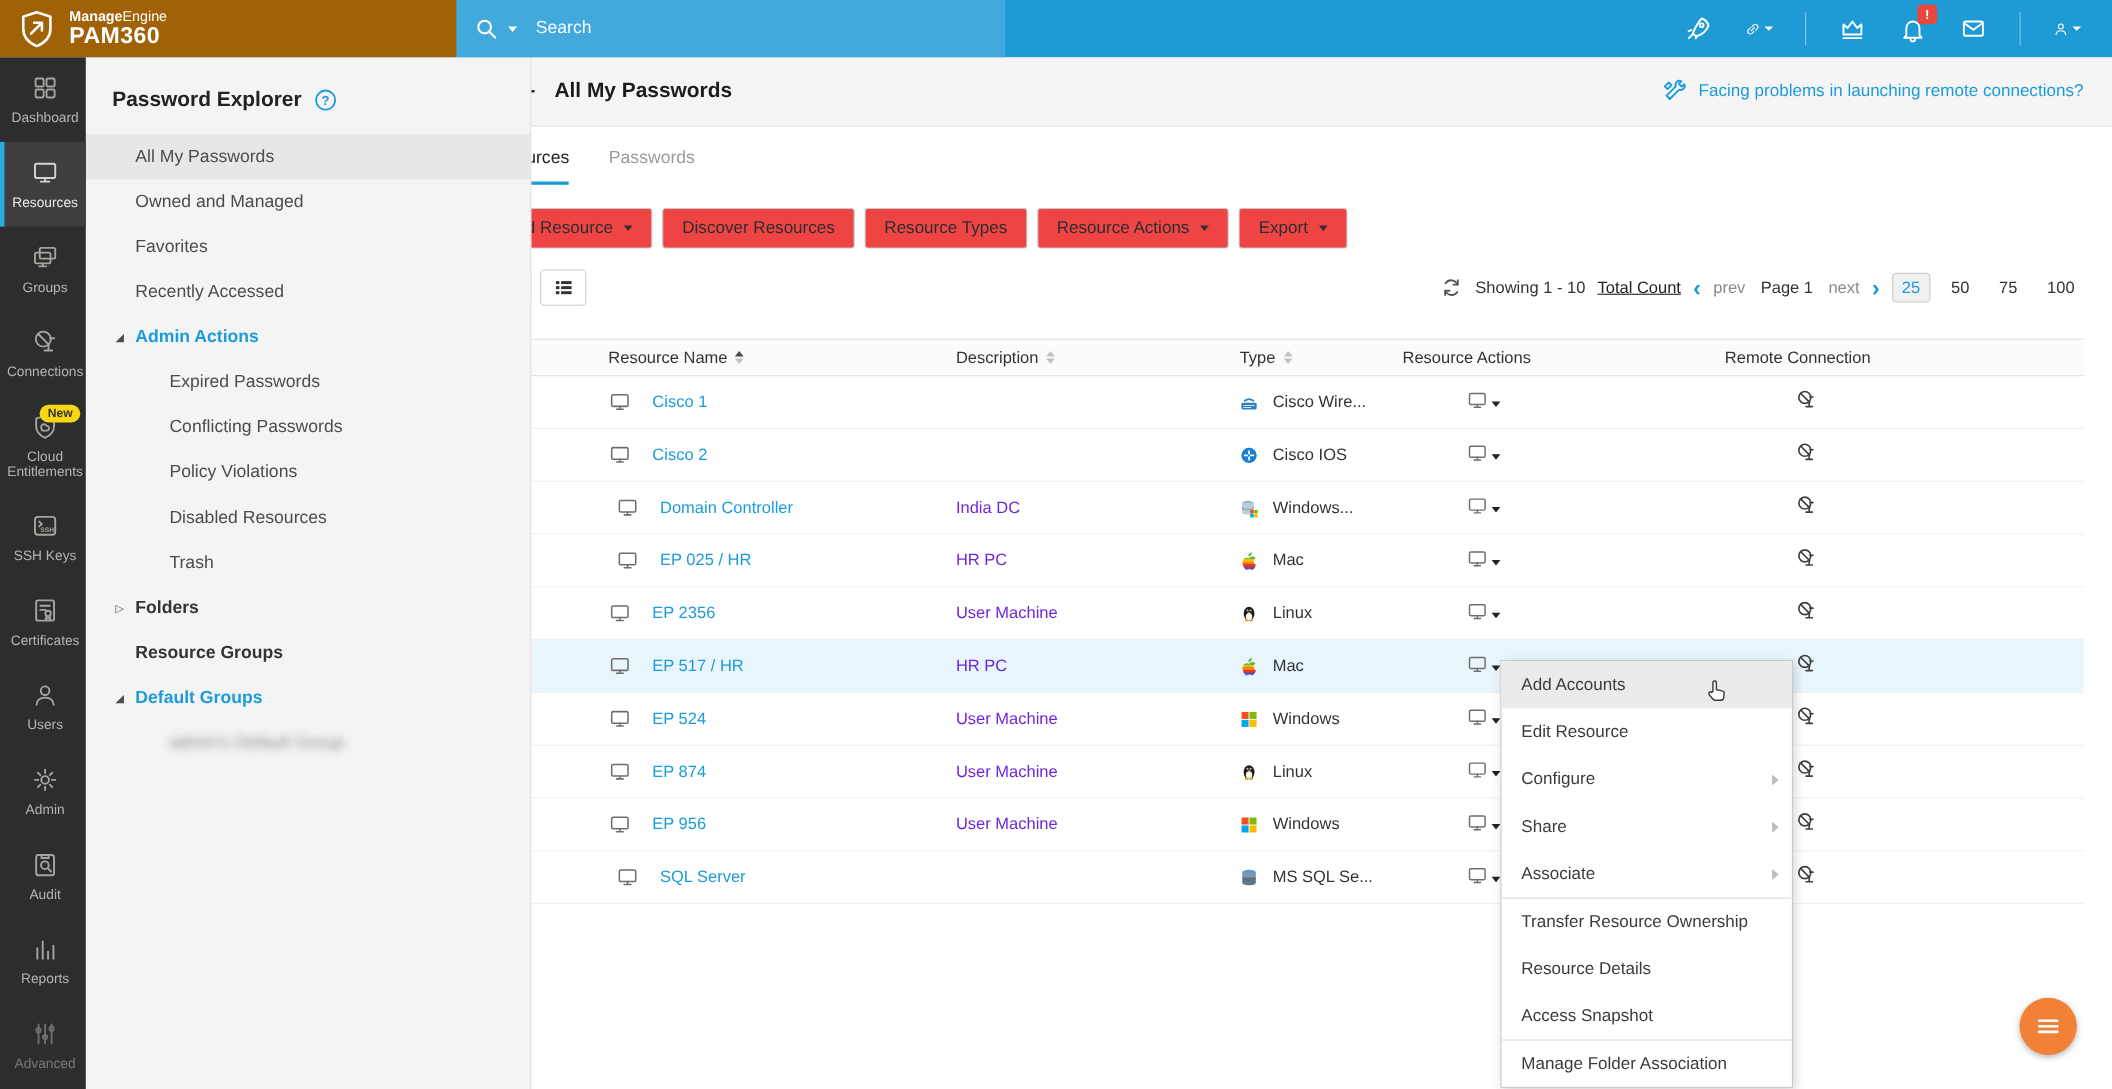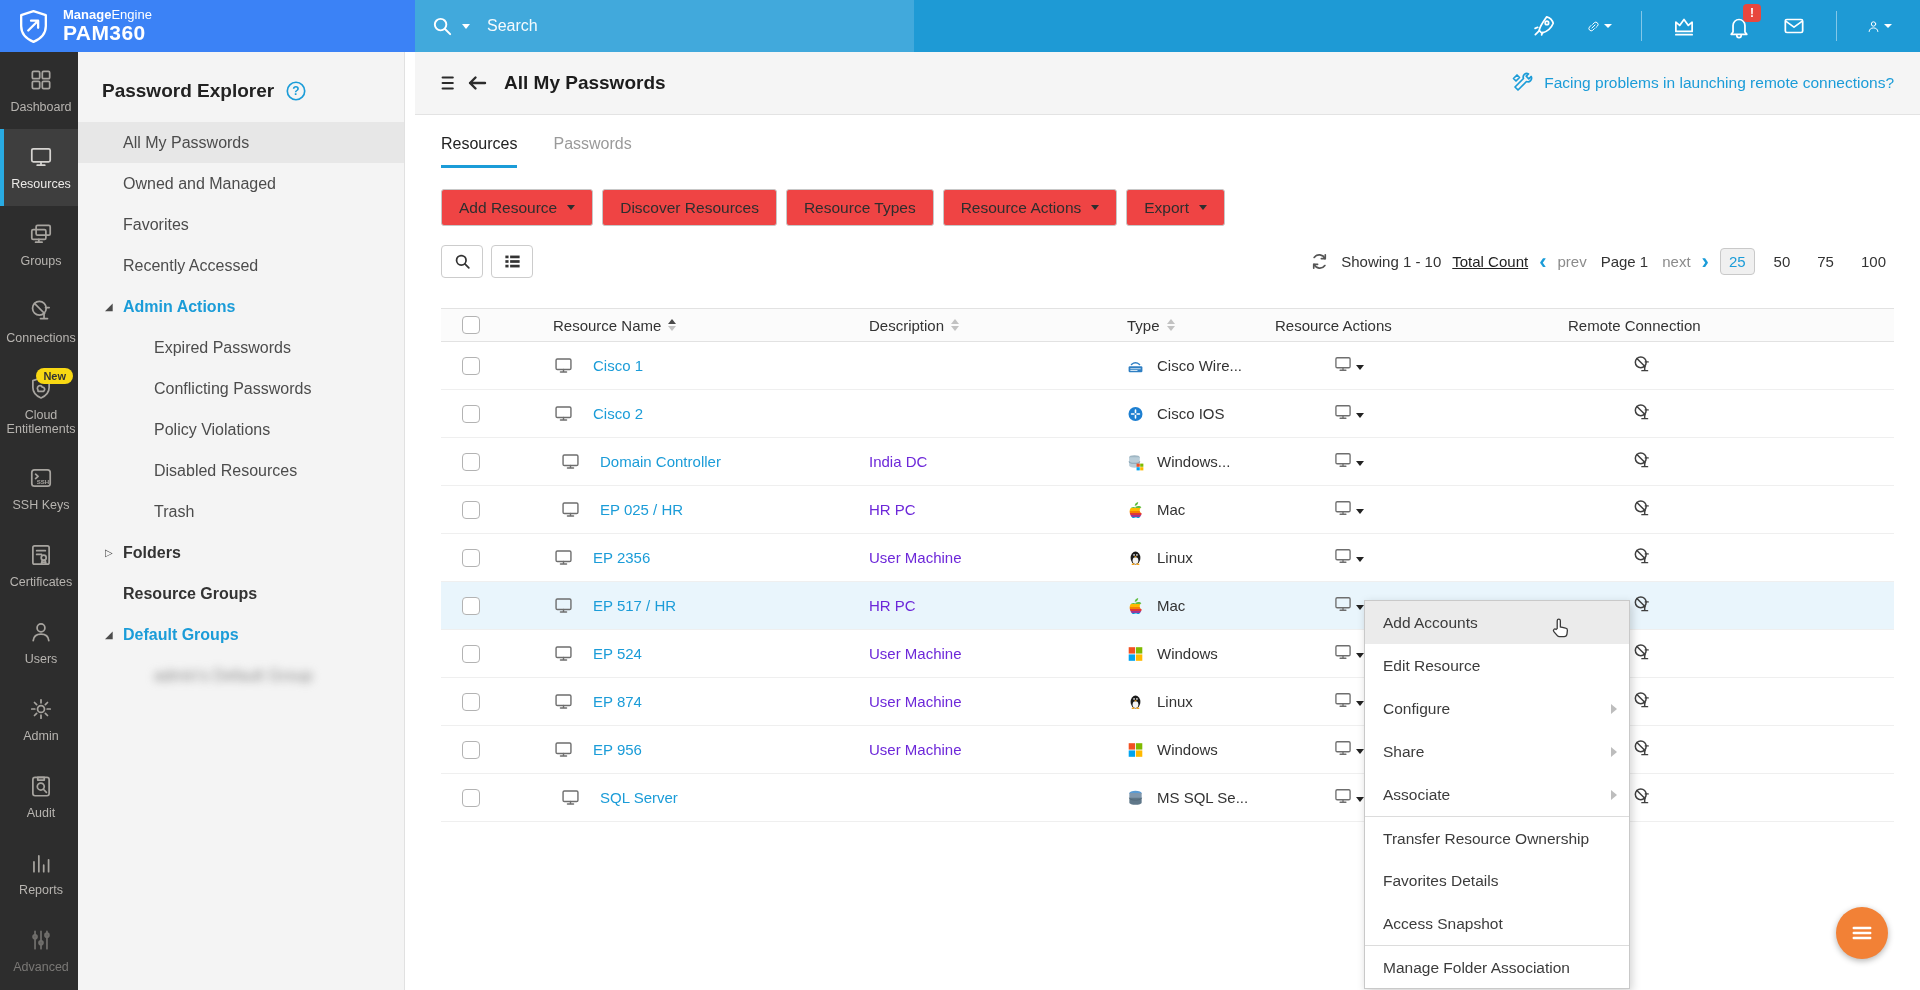--- a/index.html
+++ b/index.html
@@ -4,21 +4,21 @@
 <title>PAM360</title>
 <style>
   * { margin:0; padding:0; box-sizing:border-box; }
   html,body { width:1920px; height:990px; overflow:hidden; }
   body { font-family:"Liberation Sans", sans-serif; background:#fff; position:relative; }
   .icon { display:inline-flex; align-items:center; justify-content:center; }
   .icon svg { width:100%; height:100%; }
 
   
   .topbar { position:absolute; top:0; left:0; right:0; height:52px; background:#1e9ad5; display:flex; align-items:stretch; z-index:30; }
-  .brand { width:415px; background:#3b82f6; display:flex; align-items:center; padding-left:15px; gap:11px; cursor:pointer; }
+  .brand { width:415px; background:#a16207; display:flex; align-items:center; padding-left:15px; gap:11px; cursor:pointer; }
   .brand-l1 { font-size:13px; color:#fff; line-height:14px; }
   .brand-l1 .b { font-weight:bold; }
   .brand-l2 { font-size:21px; color:#fff; font-weight:bold; letter-spacing:.4px; line-height:22px; }
   .searchbar { width:499px; background:#41a9dc; display:flex; align-items:center; padding-left:16px; gap:5px; cursor:text; }
   .search-text { color:#fff; font-size:16px; margin-left:12px; opacity:.95; }
   .caret { display:inline-block; width:0; height:0; border-left:4px solid transparent; border-right:4px solid transparent; border-top:5px solid #fff; margin-left:3px; }
   .top-icons { margin-left:auto; display:flex; align-items:center; gap:29px; padding-right:28px; }
   .top-ic { position:relative; color:#fff; width:26px; height:26px; display:flex; align-items:center; cursor:pointer; }
   .vdiv { width:1px; height:30px; background:rgba(255,255,255,.45); }
   .bell-badge { position:absolute; top:-9px; right:-9px; min-width:18px; height:18px; background:#e8473e; color:#fff; border-radius:4px; font-size:12px; font-weight:bold; display:flex; align-items:center; justify-content:center; padding:0 4px; }
@@ -27,21 +27,21 @@
   .sidebar { position:absolute; top:52px; left:0; width:78px; bottom:0; background:#2d2d2d; z-index:20; display:flex; flex-direction:column; }
   .side-item { min-height:77px; display:flex; flex-direction:column; align-items:center; justify-content:center; gap:7px; color:#b7b4b0; font-size:12.5px; cursor:pointer; border-left:4px solid transparent; position:relative; text-align:center; padding:6px 2px; }
   .side-item .icon { color:#a7a49f; width:26px; height:26px; }
   .side-item.active { background:#3e3e3e; border-left-color:#29abe2; color:#eceae8; }
   .side-item.active .icon { color:#d6d4d1; }
   .side-item.clipped { opacity:.55; }
   .side-label { line-height:14px; }
   .new-badge { position:absolute; top:8px; right:5px; background:#f8d813; color:#333; font-size:11px; font-weight:bold; padding:2px 7px; border-radius:9px; }
 
   
-  .explorer { position:absolute; top:52px; left:78px; width:327px; bottom:0; background:#f4f4f4; border-right:1px solid #e1e1e1; z-index:10; }
+  .explorer { position:absolute; top:52px; left:78px; width:405px; bottom:0; background:#f4f4f4; border-right:1px solid #e1e1e1; z-index:10; }
   .exp-title-row { display:flex; align-items:center; gap:11px; padding:28px 0 20px 24px; }
   .exp-title { font-size:19px; font-weight:bold; color:#222; }
   .exp-item { height:41px; display:flex; align-items:center; padding-left:45px; font-size:16px; color:#4c4c4c; position:relative; cursor:pointer; }
   .exp-item.sub { padding-left:76px; }
   .exp-item.selected { background:#e7e7e7; }
   .exp-item.blue { color:#1b9cd8; font-weight:bold; }
   .exp-item.boldi { font-weight:bold; color:#333; }
   .exp-item .tw { position:absolute; left:27px; font-size:10px; color:#4c4c4c; font-weight:normal; }
   .exp-item.redacted .lbl { filter:blur(4px); color:#8a8a8a; }
 
@@ -929,21 +929,21 @@
     </div>
   </main>
 
   <div class="ctx-menu" id="ctx-menu">
       <div class="mi hov"><span>Add Accounts</span></div>
       <div class="mi"><span>Edit Resource</span></div>
       <div class="mi"><span>Configure</span><span class="sub-arrow"></span></div>
       <div class="mi"><span>Share</span><span class="sub-arrow"></span></div>
       <div class="mi"><span>Associate</span><span class="sub-arrow"></span></div>
       <div class="mi div"><span>Transfer Resource Ownership</span></div>
-      <div class="mi"><span>Favorites Details</span></div>
+      <div class="mi"><span>Resource Details</span></div>
       <div class="mi"><span>Access Snapshot</span></div>
       <div class="mi div"><span>Manage Folder Association</span></div>
     </div>
 
   <span class="cursor-hand">
     <svg viewBox="0 0 24 24">
         <path d="M8.5 12.5V5.2a1.45 1.45 0 012.9 0V11l4.9 1.1c1 .2 1.7 1.1 1.6 2.1l-.4 3.5c-.2 1.3-1.3 2.3-2.6 2.3h-4.3c-.8 0-1.5-.3-2-.9l-3.2-3.8c-.5-.6-.4-1.5.1-2s1.4-.5 2 0z" fill="#fff" stroke="#3a3a3a" stroke-width="1.2"></path>
       </svg>
   </span>
 

